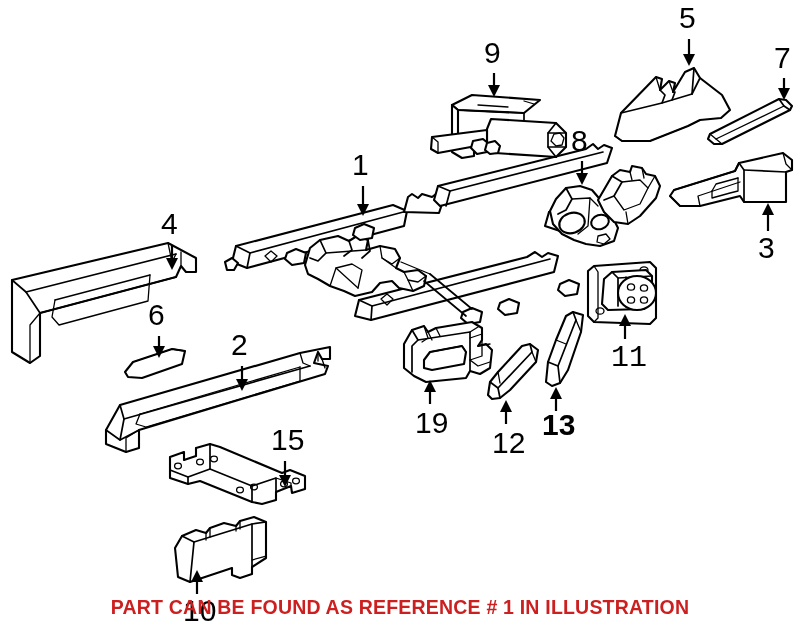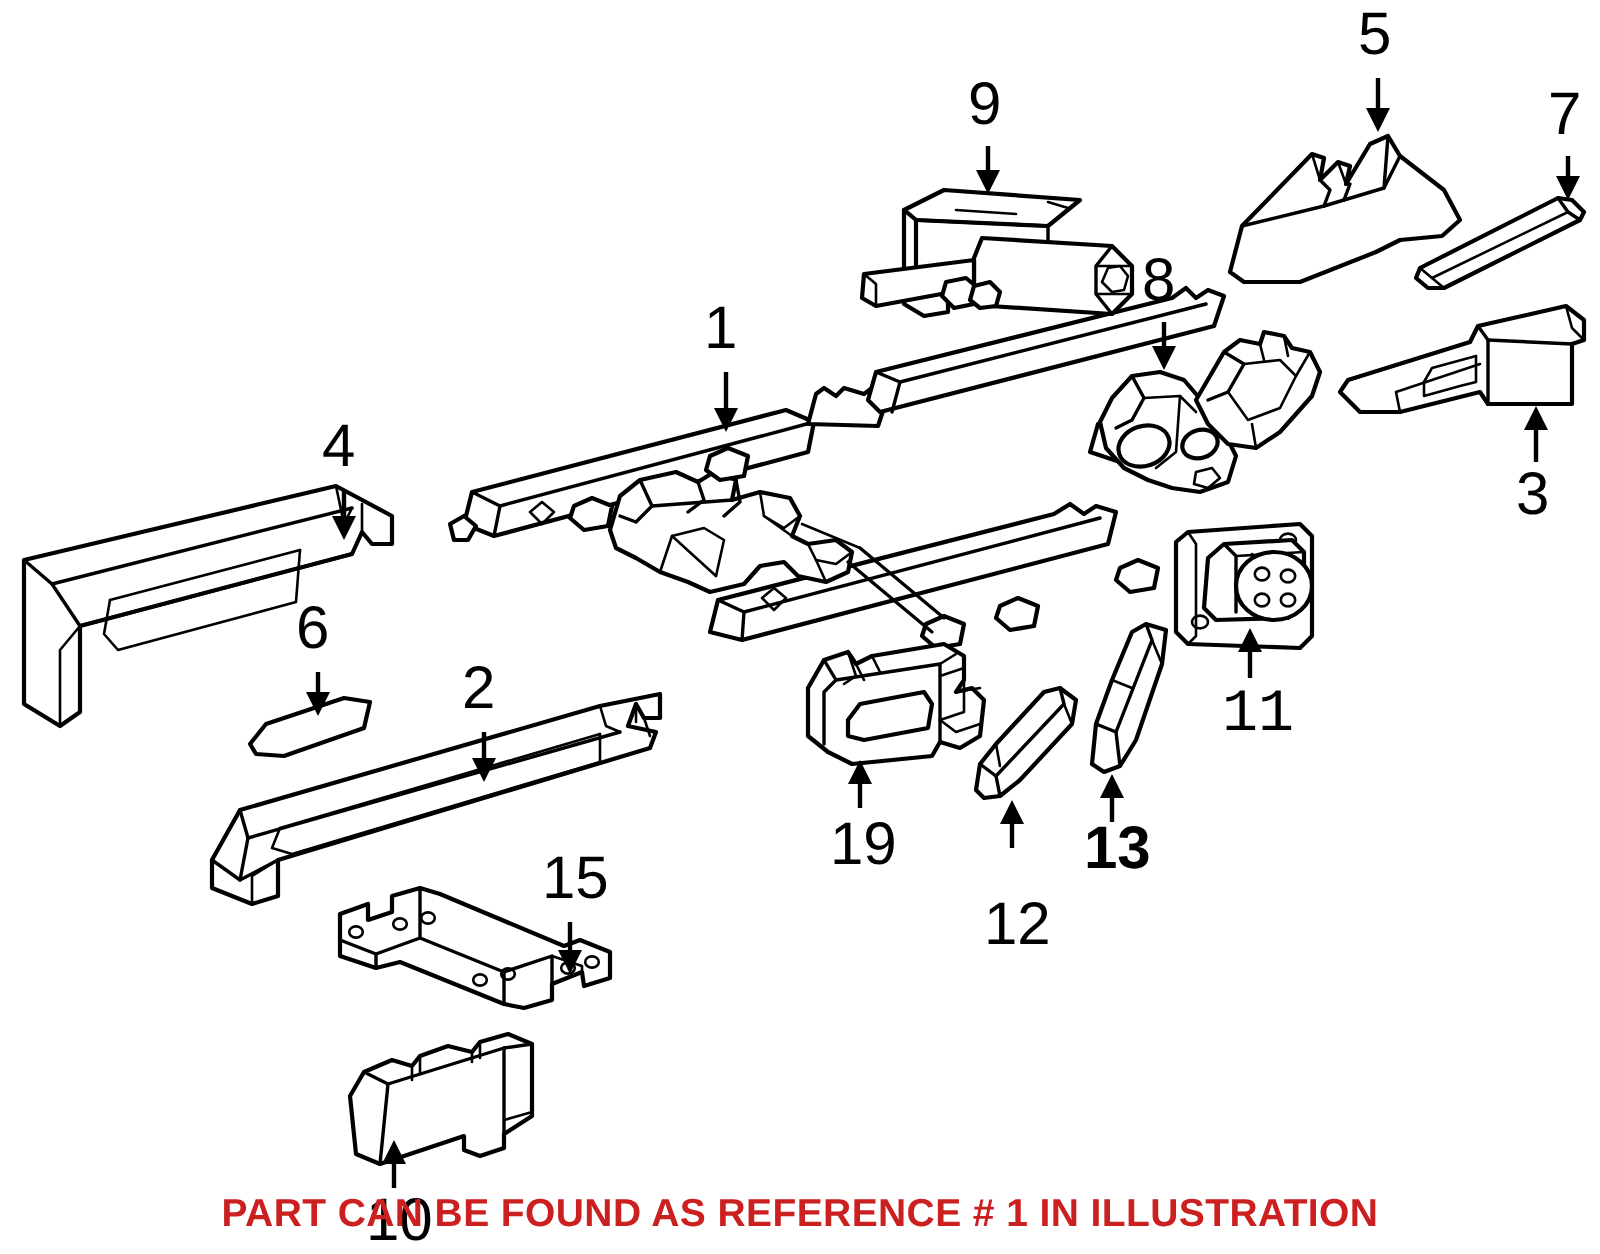--- a/index.html
+++ b/index.html
@@ -361,21 +361,21 @@
       <div class="callout-label" style="left: 231px; top: 330px;">2</div>
       <div class="callout-label" style="left: 758px; top: 233px;">3</div>
       <div class="callout-label" style="left: 161px; top: 209px;">4</div>
       <div class="callout-label" style="left: 679px; top: 3px;">5</div>
       <div class="callout-label" style="left: 148px; top: 300px;">6</div>
       <div class="callout-label" style="left: 774px; top: 43px;">7</div>
       <div class="callout-label" style="left: 571px; top: 126px;">8</div>
       <div class="callout-label" style="left: 484px; top: 38px;">9</div>
       <div class="callout-label" style="left: 415px; top: 408px;">19</div>
       <div class="callout-label" style="left: 611px; top: 343px; font-family: Liberation Mono, monospace;">11</div>
-      <div class="callout-label" style="left: 492px; top: 428px; margin-top: 20px;">12</div>
+      <div class="callout-label" style="left: 492px; top: 428px;">12</div>
       <div class="callout-label" style="left: 542px; top: 410px; font-weight: bold;">13</div>
       <div class="callout-label" style="left: 183px; top: 596px;">10</div>
       <div class="callout-label" style="left: 271px; top: 425px; text-align: center;">15</div>
     </div>
 
   <div id="footer-note">PART CAN BE FOUND AS REFERENCE # 1 IN ILLUSTRATION</div>
 
 </div>
 
 </body></html>

